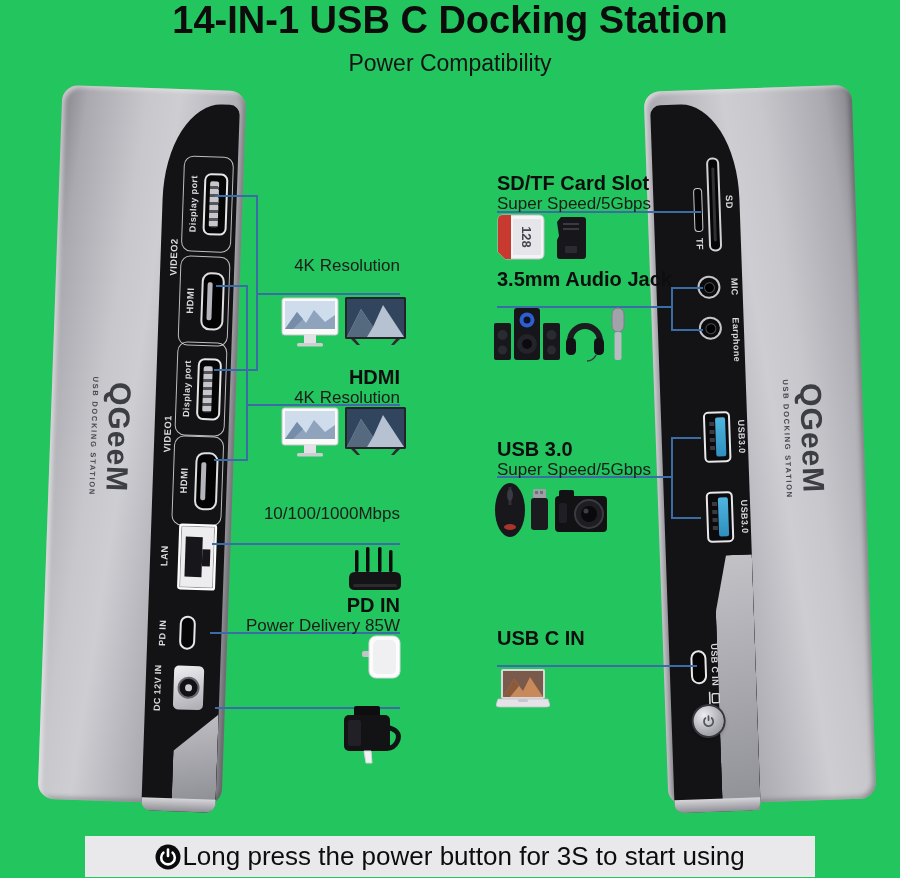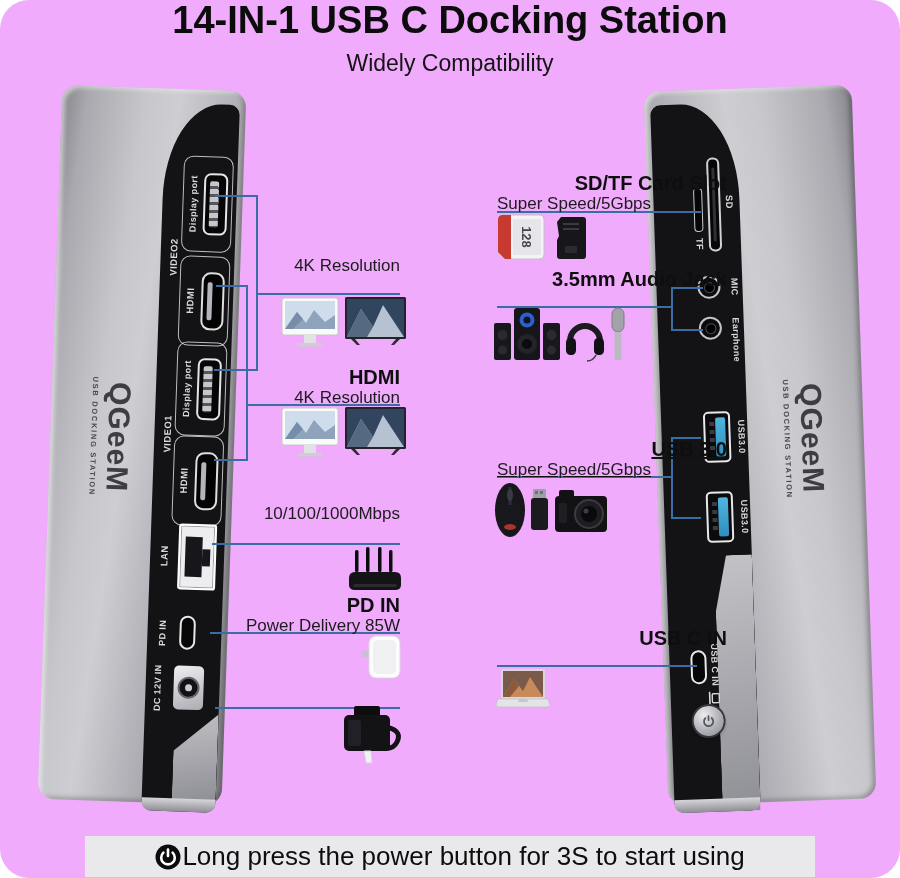--- a/index.html
+++ b/index.html
@@ -1,17 +1,17 @@
 <!DOCTYPE html>
 <html><head>
 <meta charset="utf-8">
 <style>
   html,body{margin:0;padding:0;background:#fff;}
-  .page{position:relative;width:900px;height:878px;background:#f0abfc;overflow:hidden;
-        font-family:"Liberation Sans","DejaVu Sans",sans-serif;color:#111;border-radius:29px;}
+  .page{position:relative;width:900px;height:878px;background:#22c55e;overflow:hidden;
+        font-family:"Liberation Sans","DejaVu Sans",sans-serif;color:#111;}
   
   .title{position:absolute;left:0;top:-4px;width:100%;text-align:center;
          font-size:38px;font-weight:bold;line-height:48px;color:#0c0c0c;}
   .subtitle{position:absolute;left:0;top:50px;width:100%;text-align:center;
             font-size:23px;color:#141414;}
   
   .device{position:absolute;top:88px;height:714px;}
   .dev-left{left:50px;width:184px;transform:rotate(2deg);}
   .dev-right{left:656px;width:208px;transform:rotate(-2deg);}
   .body{position:absolute;inset:0;border-radius:16px;
@@ -66,36 +66,36 @@
                 background:linear-gradient(#4fb5de,#2f8fc0);}
   .usba::after{content:"";position:absolute;left:4px;top:8px;bottom:8px;width:5px;
                background:repeating-linear-gradient(#3a3a40 0 4px,#0b0b0d 4px 8px);}
   .pwrbtn{position:absolute;width:30px;height:30px;border-radius:50%;
           background:radial-gradient(circle at 35% 30%,#ececf0,#b0b0b7 55%,#898990);
           box-shadow:0 0 0 2px #35353b,0 2px 4px rgba(0,0,0,.5);}
   .pwrbtn svg{position:absolute;left:50%;top:50%;transform:translate(-50%,-50%);}
   
   .callout{position:absolute;}
   .callout.left{text-align:right;}
-  .co-title{font-size:20px;font-weight:bold;color:#0e0e0e;line-height:1.12;text-align:right;}
+  .co-title{font-size:20px;font-weight:bold;color:#0e0e0e;line-height:1.12;}
   .co-sub{font-size:17px;color:#1c1c1c;line-height:1.15;}
   .ln{position:absolute;background:#3a6da6;}
   .gfx{position:absolute;}
   
   .footer{position:absolute;left:85px;top:836px;width:730px;height:41px;background:#e9e9ec;
           display:flex;align-items:center;justify-content:center;gap:1px;}
   .footer-text{font-size:26px;color:#0d0d0d;}
 </style>
 </head>
 <body>
 
 <div class="page">
 
   <div class="title">14-IN-1 USB C Docking Station</div>
-  <div class="subtitle">Widely Compatibility</div>
+  <div class="subtitle">Power Compatibility</div>
 
   <div class="device dev-left">
     <div class="body"></div>
     <div class="brand" style="left:62px;top:350px;">
       <div>
         <span class="brand-main">QGeeM</span>
         <span class="brand-sub">USB DOCKING STATION</span>
       </div>
     </div>
     <div class="strip">
@@ -246,21 +246,21 @@
     <div class="co-sub">Power Delivery 85W</div>
   </div>
 
   <div class="callout" style="left:497px;top:172px;width:230px;">
     <div class="co-title">SD/TF Card Slot</div>
     <div class="co-sub">Super Speed/5Gbps</div>
   </div>
   <div class="callout" style="left:497px;top:268px;width:230px;">
     <div class="co-title">3.5mm Audio Jack</div>
   </div>
-  <div class="callout" style="left:497px;top:438px;width:230px;text-decoration:underline;">
+  <div class="callout" style="left:497px;top:438px;width:230px;">
     <div class="co-title">USB 3.0</div>
     <div class="co-sub">Super Speed/5Gbps</div>
   </div>
   <div class="callout" style="left:497px;top:627px;width:230px;">
     <div class="co-title">USB C IN</div>
   </div>
 
   <svg class="gfx" style="left:281px;top:297px;" width="126" height="52" viewBox="0 0 126 52">
     <g>
       <rect x="1" y="1" width="56" height="37" rx="2.5" fill="#fafafb" stroke="#c6c6cb"></rect>

